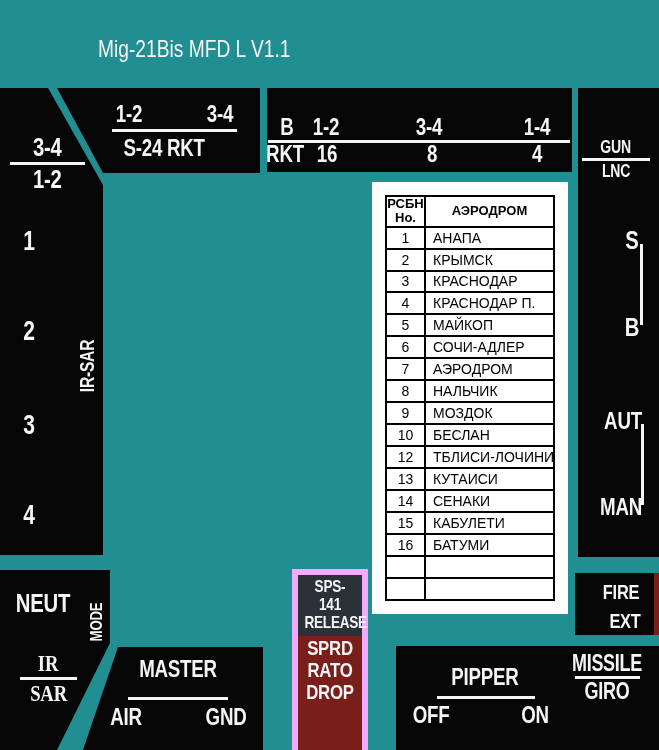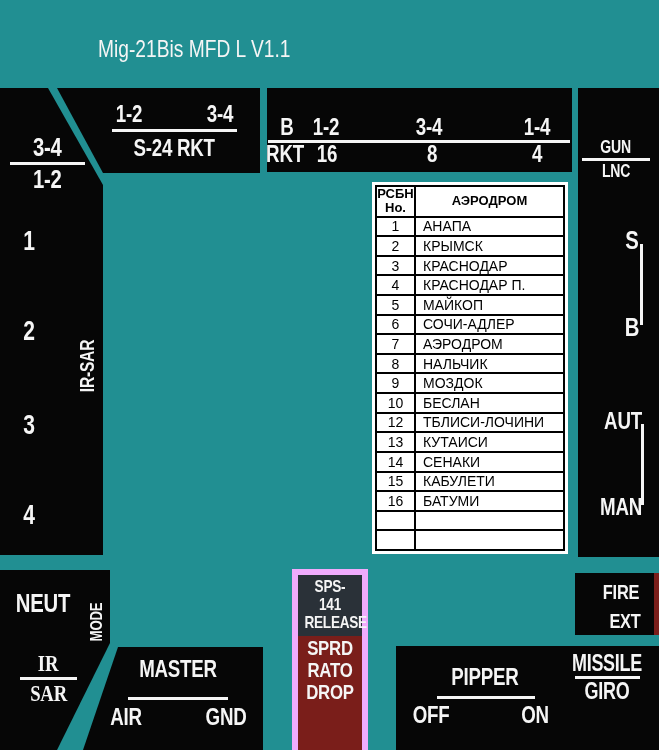--- a/index.html
+++ b/index.html
@@ -29,24 +29,24 @@
   .fx { display:inline-block; transform:scaleX(0.78); line-height:1.05; letter-spacing:-0.3px; }
   .title {
     position:absolute; left:98px; top:49px; color:var(--text-white,#F5F5F5);
     font-size:24px; font-weight:400; white-space:nowrap;
     transform:translateY(-50%) scaleX(0.8); transform-origin:left center;
   }
   
   .s24 { position:absolute; left:55px; top:13px; width:125px; color:var(--text-white,#F5F5F5); font-weight:700; font-size:24px; }
   .s24 .toprow { display:flex; justify-content:space-between; }
   .s24 .rule { height:3px; background:var(--text-white,#F5F5F5); margin:3px 0 2px; }
-  .s24 .botrow { text-align:center; }
+  .s24 .botrow { text-align:left; }
   
-  .tablewrap { position:absolute; left:372px; top:182px; width:196px; height:372px;
-    background:#fff; padding:3px; box-sizing:border-box; }
+  .tablewrap { position:absolute; left:372px; top:182px; width:196px; height:432px;
+    background:#fff; padding:13px; box-sizing:border-box; }
   .tablewrap table { width:100%; height:100%; border-collapse:collapse; table-layout:fixed;
     font-family:"Liberation Sans",sans-serif; color:#000; }
   .tablewrap th, .tablewrap td { border:2px solid #000; padding:0; overflow:hidden; }
   .tablewrap thead tr { height:30px; }
   .tablewrap th { font-weight:700; font-size:13px; line-height:1.1; text-align:center; }
   .tablewrap .c1 { width:37px; }
   .tablewrap tbody tr { height:19px; }
   .tablewrap td.num  { text-align:center; font-size:14px; }
   .tablewrap td.name { text-align:left; padding-left:7px; font-size:14px; white-space:nowrap; }
   

